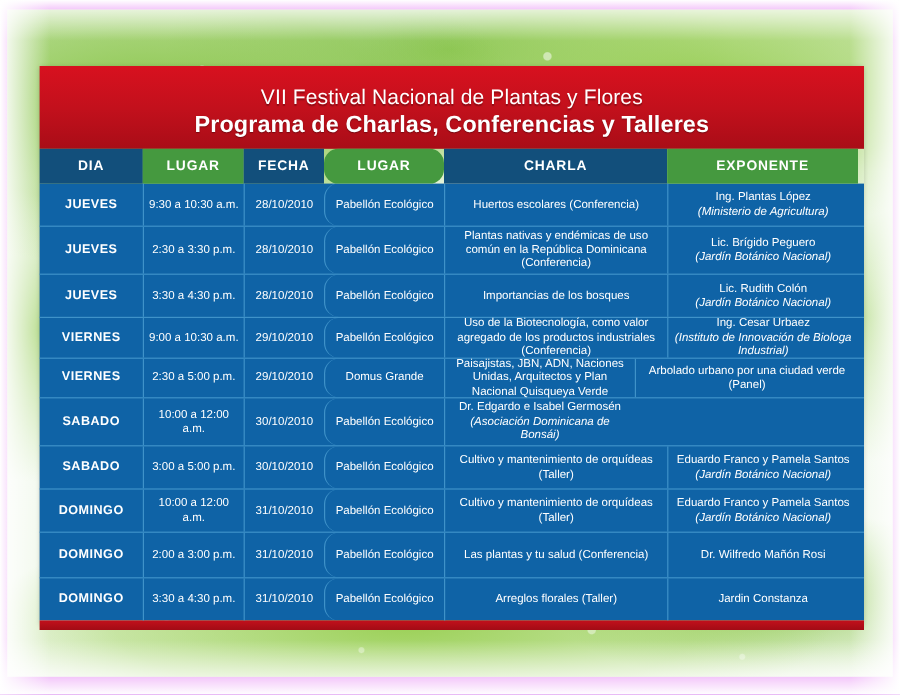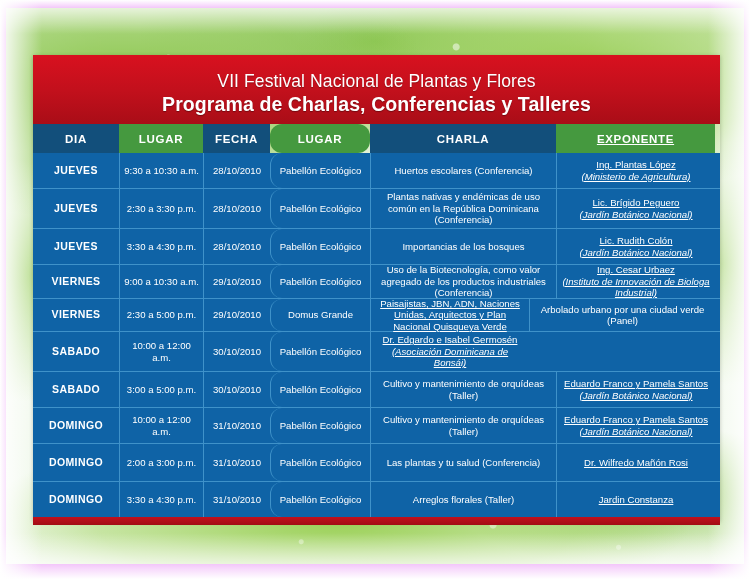--- a/index.html
+++ b/index.html
@@ -153,21 +153,21 @@
     display: block;
     font-style: italic;
   }
 
   
   .c-dia  { width: 86px; }
   .c-hora { width: 84px; }
   .c-fec  { width: 67px; }
   .c-lug  { width: 100px; border-radius: 12px; }
   .c-cha  { width: 186px; }
-  .c-exp  { width: 159px; text-decoration: underline; }
+  .c-exp  { width: 159px; }
 
   
   .footbar {
     height: 8px;
     background: linear-gradient(180deg, #c2101c 0%, #a20c15 100%);
   }
 </style>
 </head>
 <body>
 

